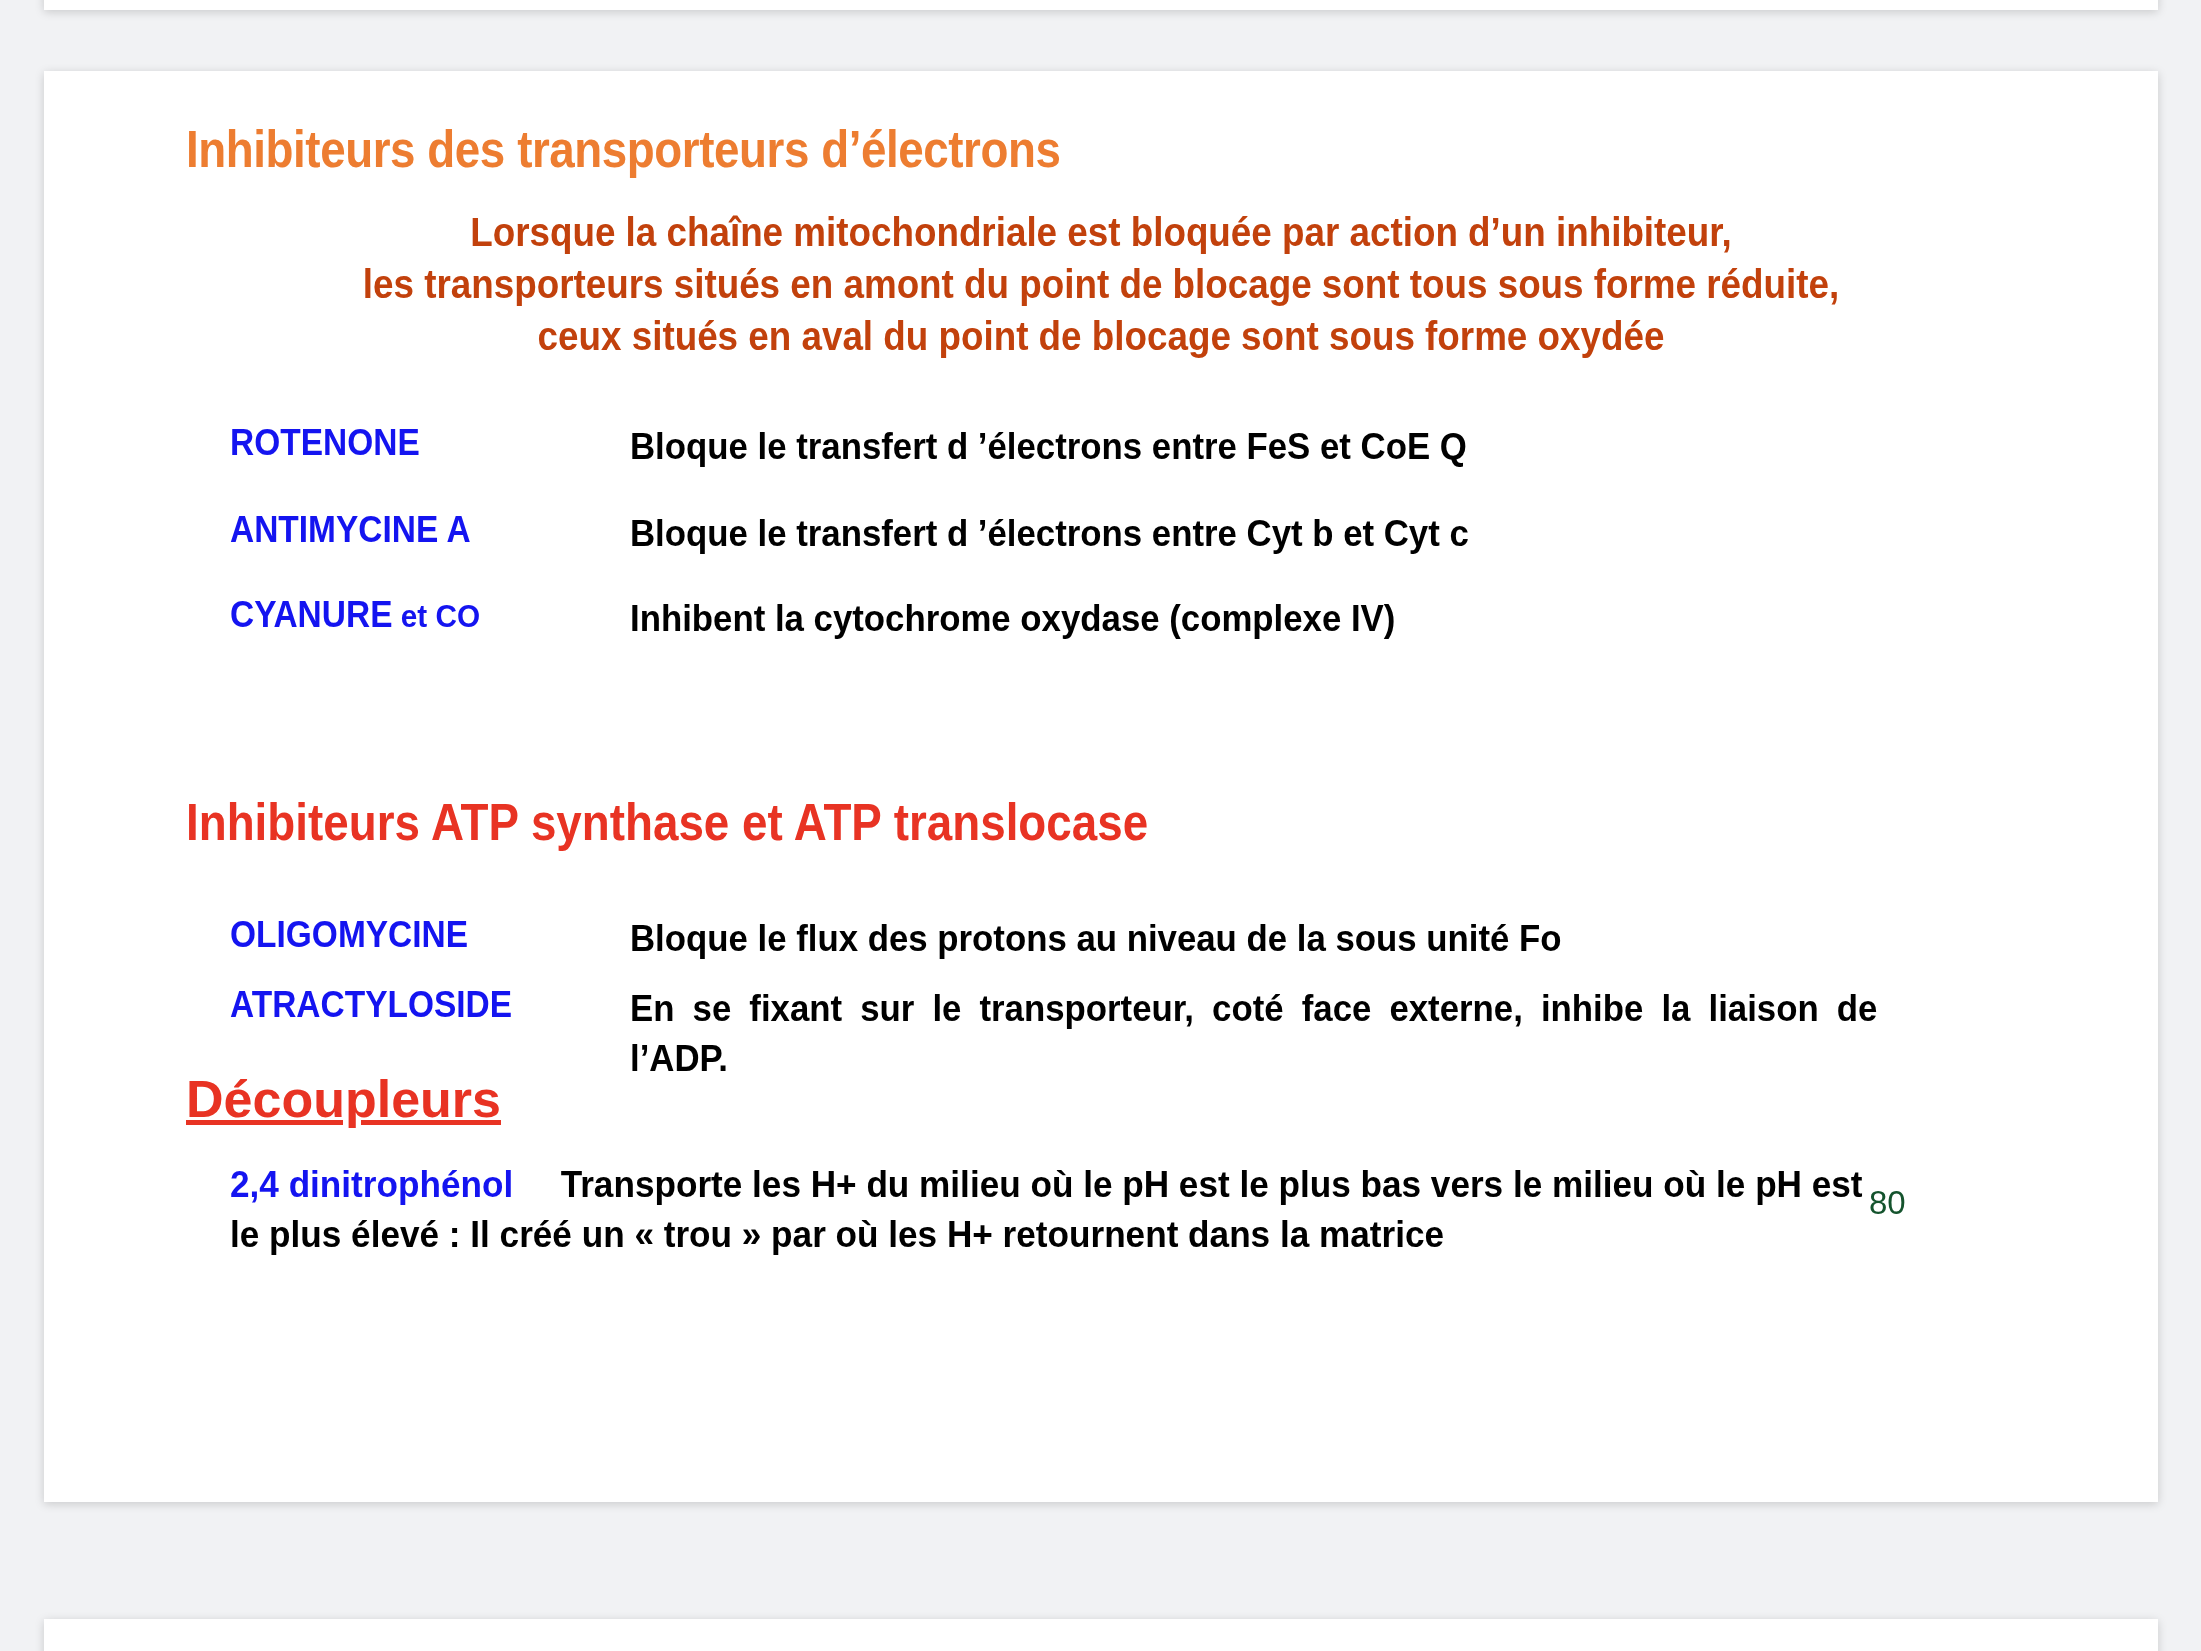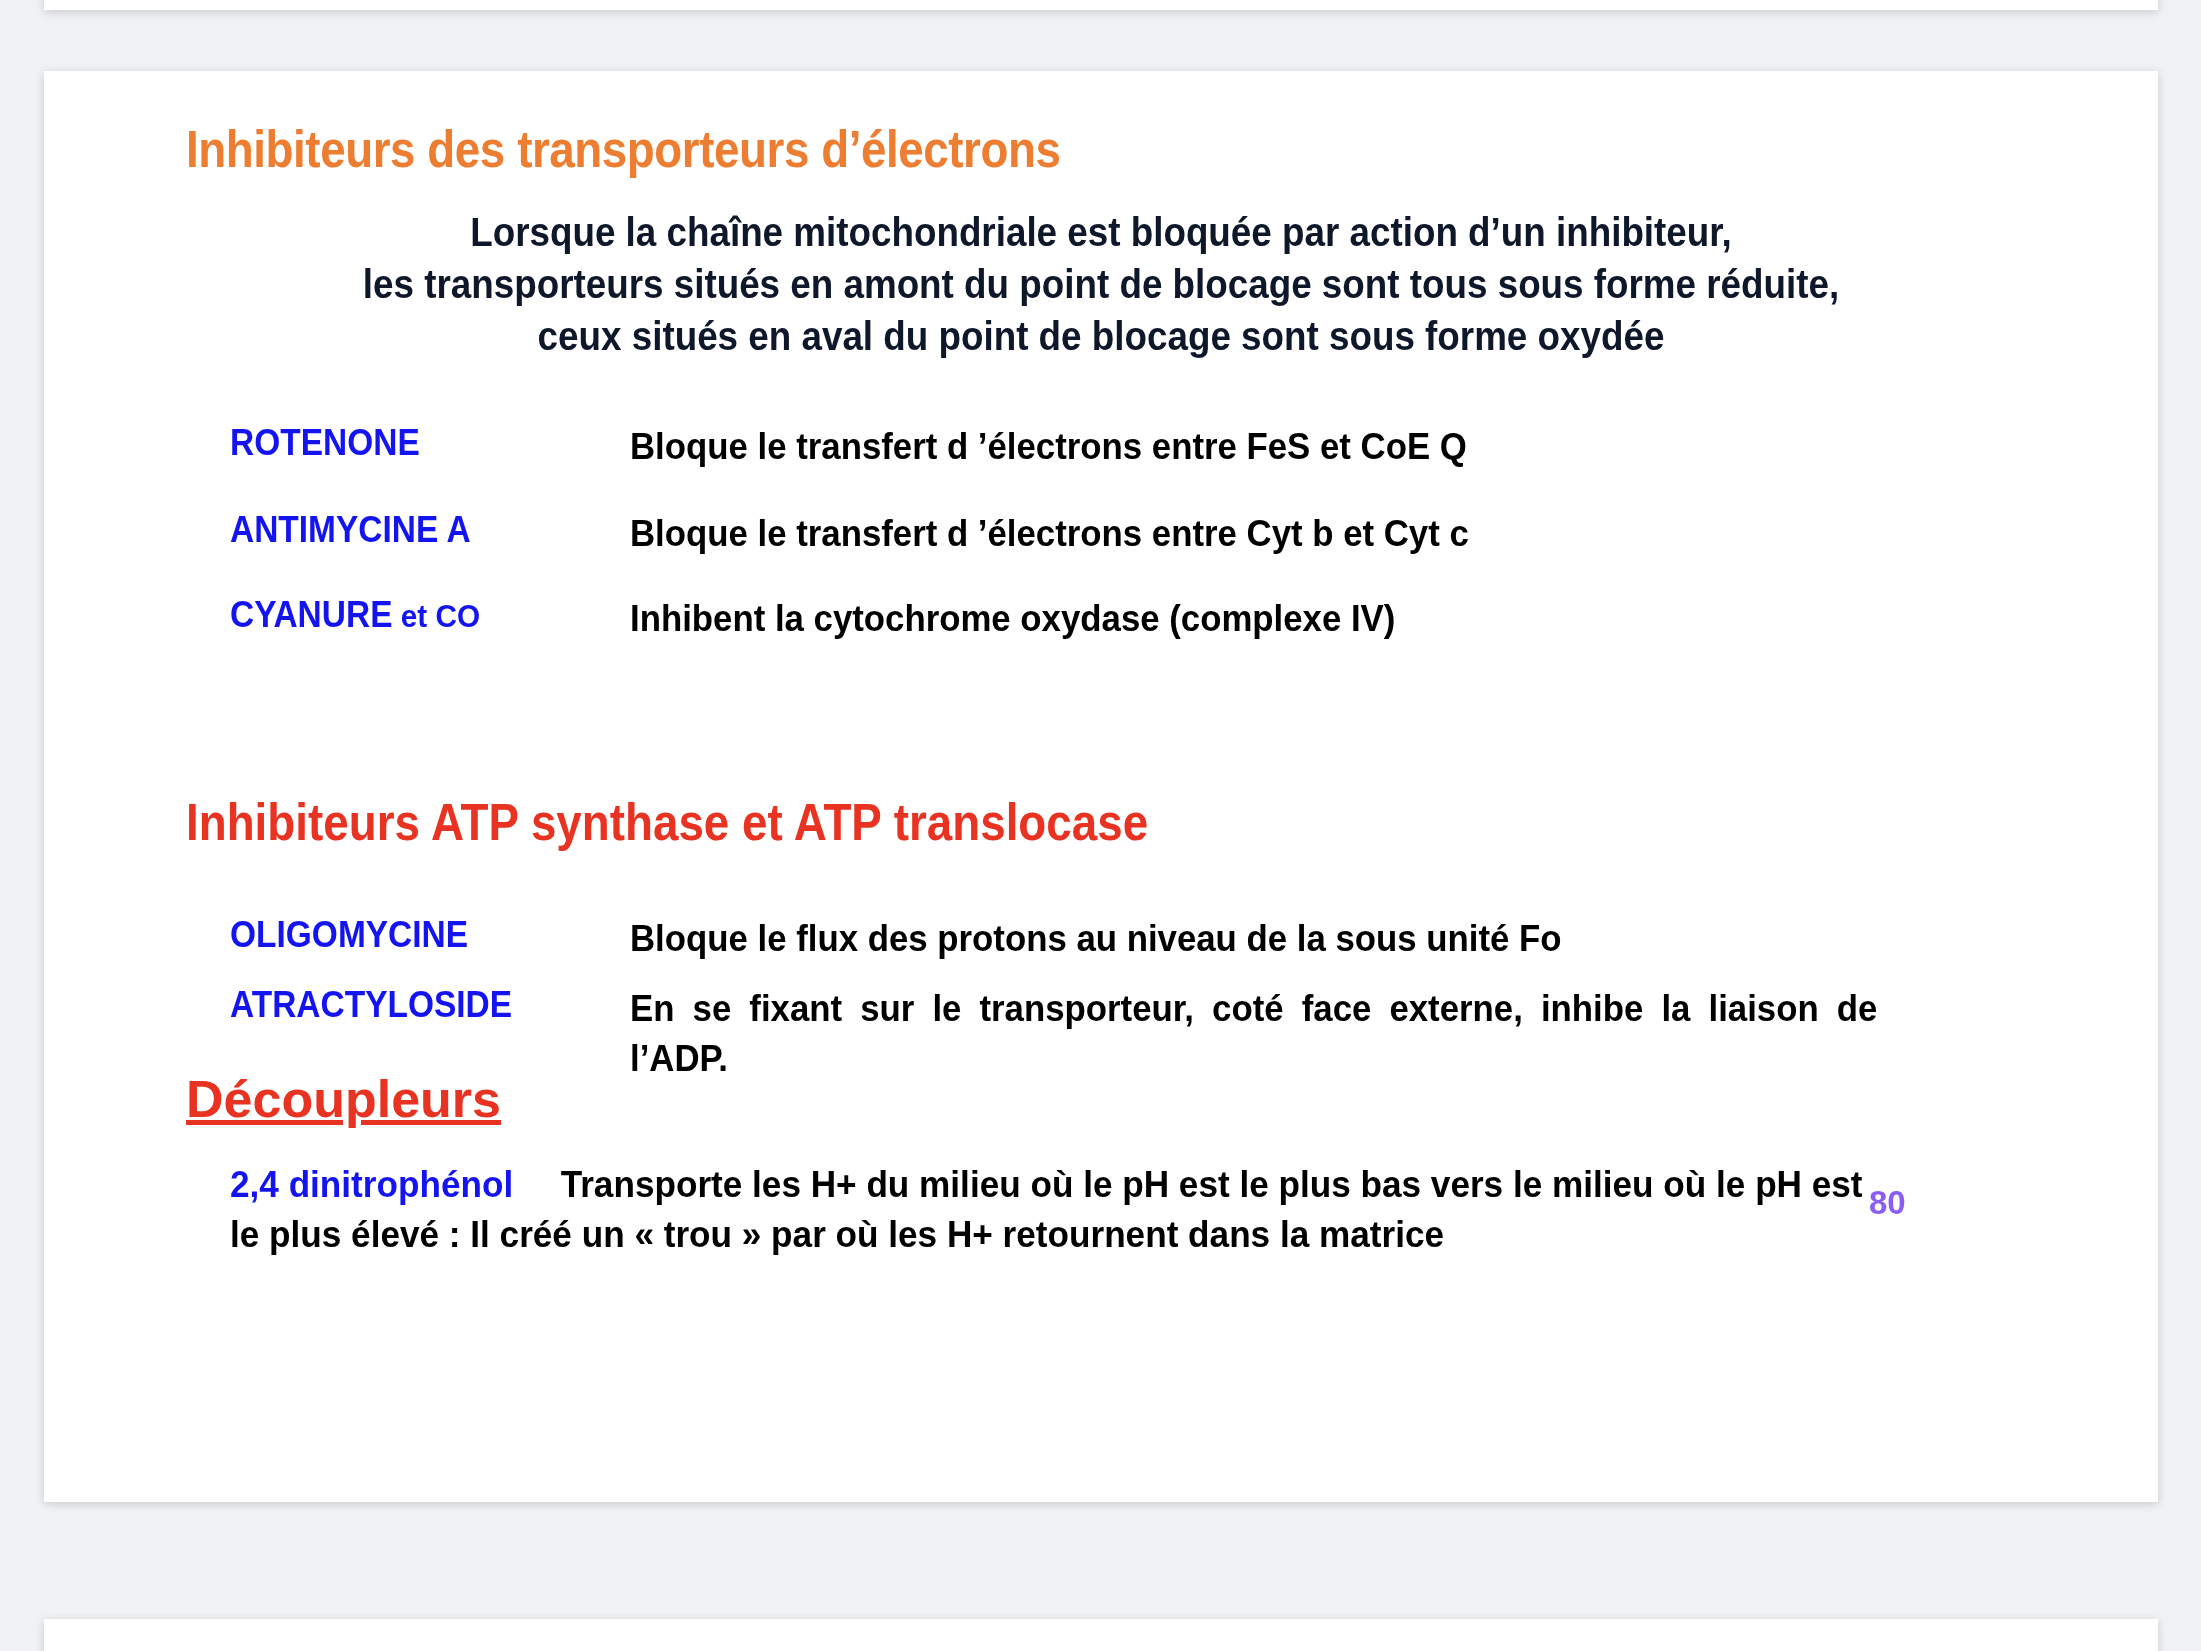--- a/index.html
+++ b/index.html
@@ -49,21 +49,21 @@
     transform-origin: left center;
     white-space: nowrap;
   }
 
   .subtitle {
     position: absolute;
     left: 0;
     top: 135px;
     width: 2114px;
     text-align: center;
-    color: #0f172a;
+    color: #c2410c;
     font-size: 40px;
     font-weight: bold;
     line-height: 52px;
   }
   .subtitle .ln {
     display: block;
     transform: scaleX(0.92);
   }
 
   .rows {
@@ -141,22 +141,22 @@
   }
   .last-block .dnp {
     color: #1414F0;
     margin-right: 50px;
   }
   .page-num {
     position: absolute;
     left: 1825px;
     top: 1113px;
     font-size: 33px;
-    color: #8b5cf6;
-    font-weight: bold;
+    color: #14532d;
+    font-weight: normal;
     text-align: center;
   }
 </style>
 </head>
 <body>
 
 <div class="viewer">
 
   <div class="page page-prev"></div>
 

